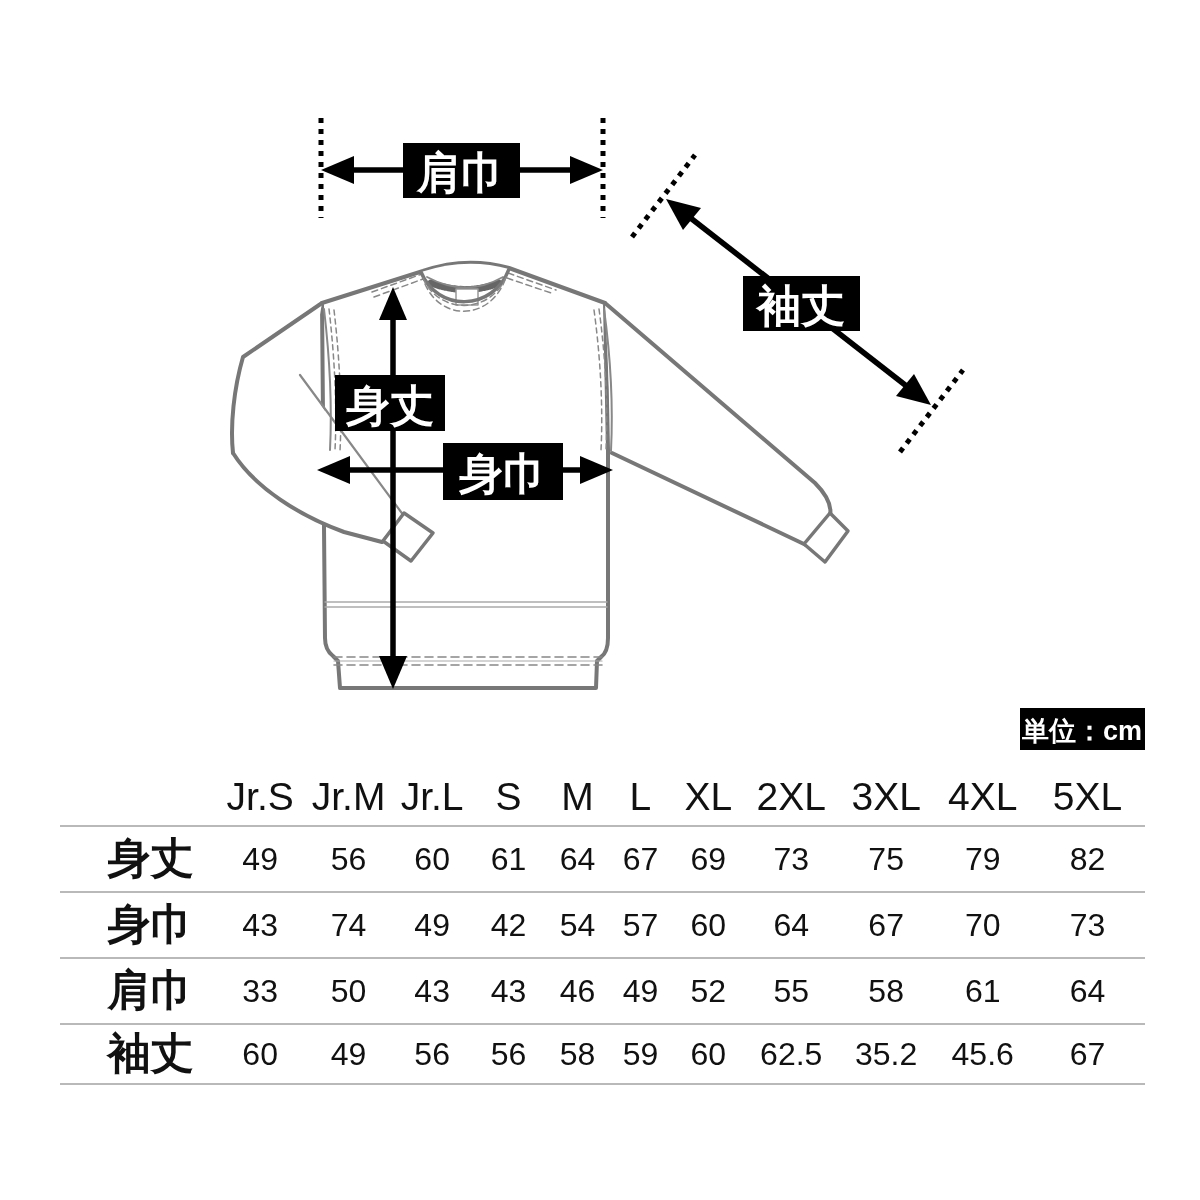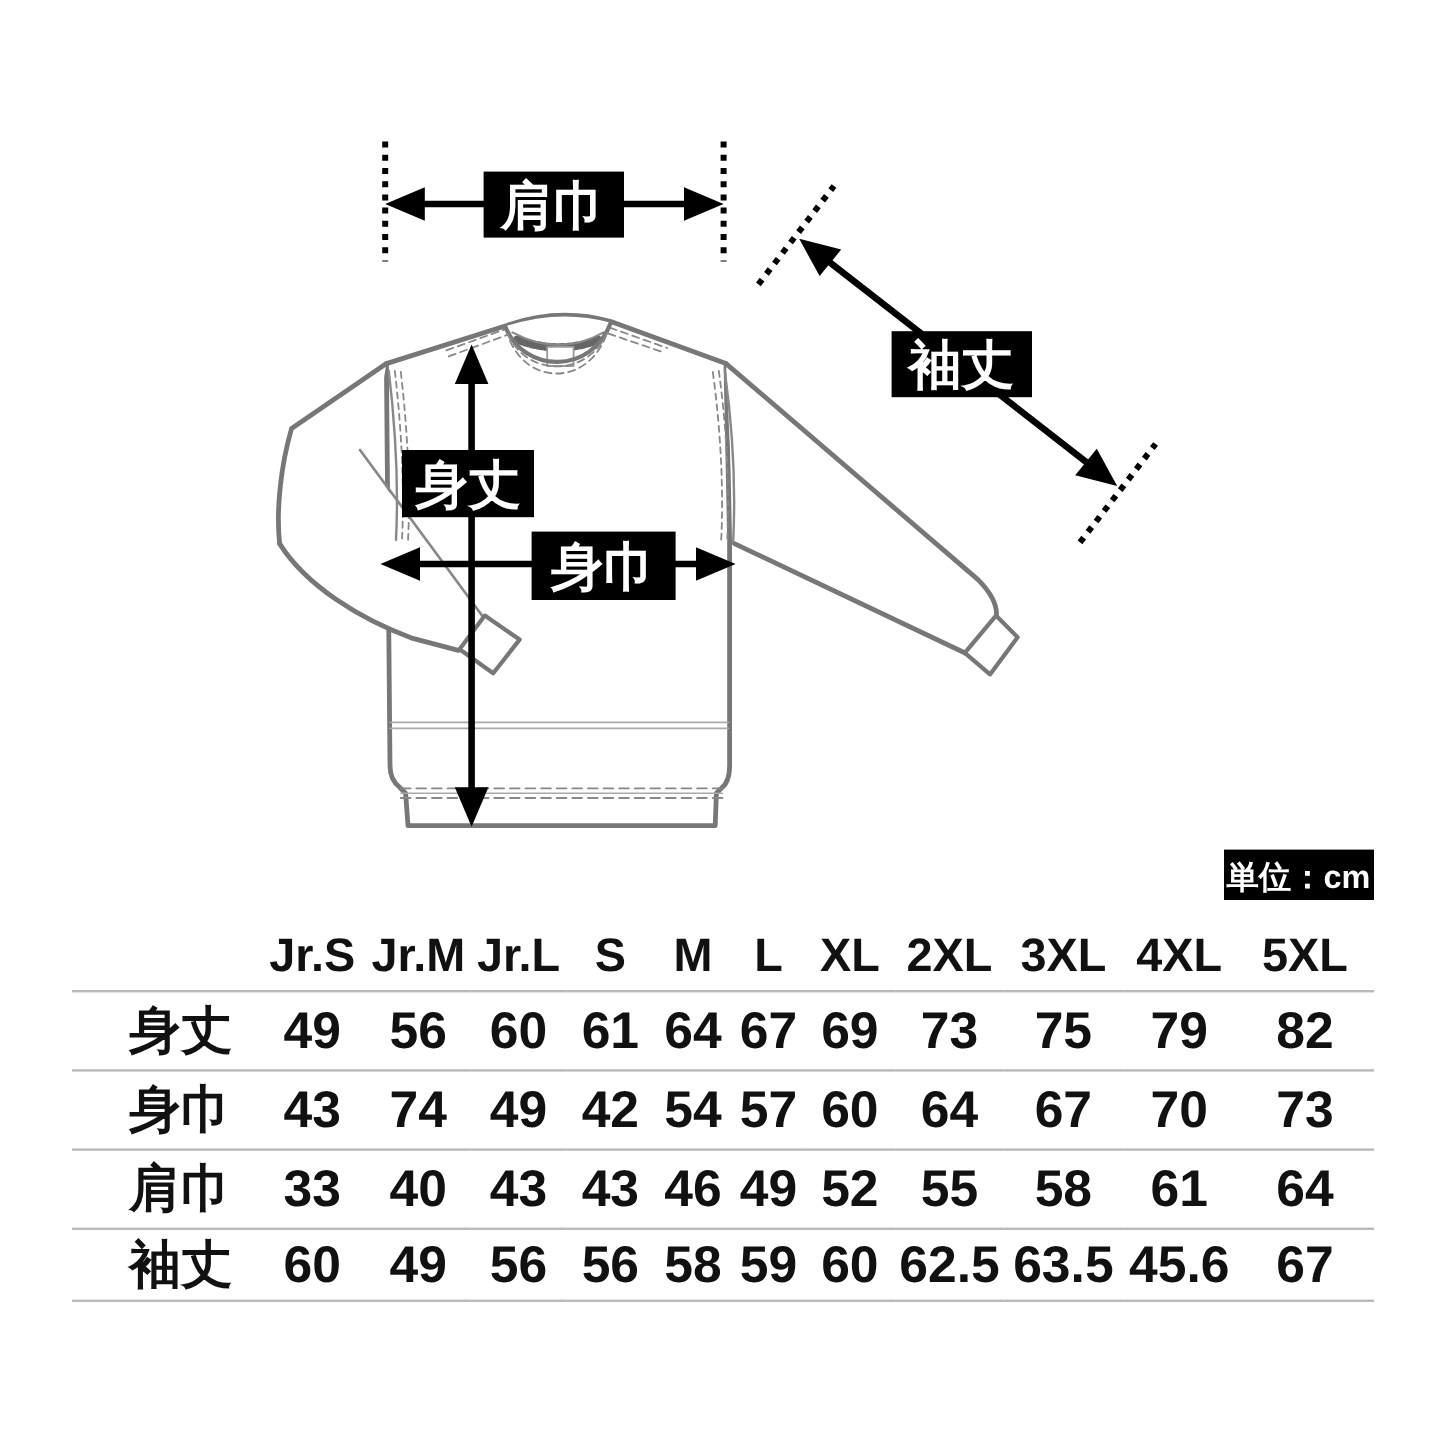--- a/index.html
+++ b/index.html
@@ -11,30 +11,30 @@
   #diagram{position:absolute;left:0;top:0;}
   .measure-text{
     font-family:"Liberation Sans","DejaVu Sans",sans-serif;
     font-weight:bold;fill:#ffffff;
   }
   
   #table-wrap{position:absolute;left:60px;top:768px;width:1085px;}
   table{border-collapse:collapse;table-layout:fixed;width:1085px;color:#111111;}
   th,td{text-align:center;vertical-align:middle;padding:0;white-space:nowrap;}
   thead th{
-    height:57px;font-size:39px;font-weight:bold;
+    height:57px;font-size:39px;font-weight:normal;
     border-bottom:2px solid #b9b9b9;
   }
   tbody tr td, tbody tr th{border-bottom:2px solid #b9b9b9;}
   tbody tr:nth-child(1)>*{height:64px;}
   tbody tr:nth-child(2)>*{height:64px;}
   tbody tr:nth-child(3)>*{height:64px;}
   tbody tr:nth-child(4)>*{height:57px;}
   tbody tr:nth-child(5)>*{height:55px;}
-  td.value{font-size:43px;font-weight:bold;}
+  td.value{font-size:32px;font-weight:normal;}
   th.row-label{font-size:43px;font-weight:bold;padding-left:26px;}
 </style>
 </head>
 <body>
 
 <svg id="diagram" width="1200" height="760" viewBox="0 0 1200 760">
 
   <g stroke-linejoin="round" stroke-linecap="round">
 
     <path d="M322,303 L423,271 Q466,256 509,268 L605,303
@@ -184,40 +184,40 @@
         <td class="value">57</td>
         <td class="value">60</td>
         <td class="value">64</td>
         <td class="value">67</td>
         <td class="value">70</td>
         <td class="value">73</td>
       </tr>
       <tr>
         <th class="row-label">肩巾</th>
         <td class="value">33</td>
-        <td class="value">40</td>
+        <td class="value">50</td>
         <td class="value">43</td>
         <td class="value">43</td>
         <td class="value">46</td>
         <td class="value">49</td>
         <td class="value">52</td>
         <td class="value">55</td>
         <td class="value">58</td>
         <td class="value">61</td>
         <td class="value">64</td>
       </tr>
       <tr>
         <th class="row-label">袖丈</th>
         <td class="value">60</td>
         <td class="value">49</td>
         <td class="value">56</td>
         <td class="value">56</td>
         <td class="value">58</td>
         <td class="value">59</td>
         <td class="value">60</td>
         <td class="value">62.5</td>
-        <td class="value">63.5</td>
+        <td class="value">35.2</td>
         <td class="value">45.6</td>
         <td class="value">67</td>
       </tr>
     </tbody>
   </table>
 </div>
 
 </body></html>

